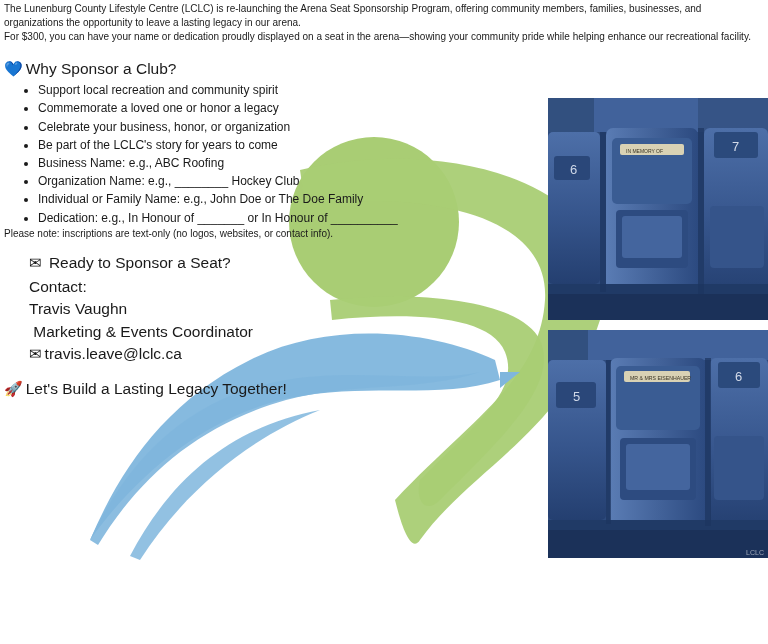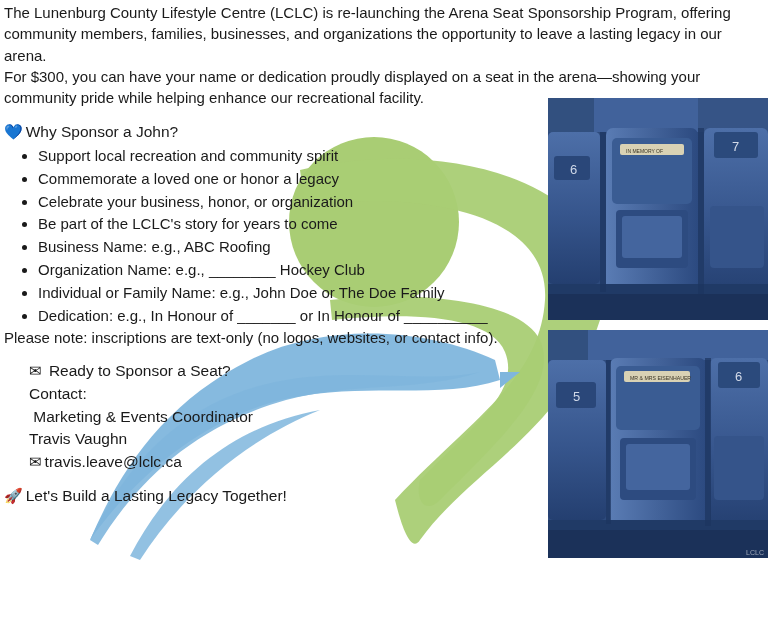--- a/index.html
+++ b/index.html
@@ -29,21 +29,21 @@
   .doc {
     position: absolute;
     left: 0; top: 0;
     width: 768px;
     z-index: 2;
     padding: 2px 8px 0 4px;
     box-sizing: border-box;
   }
   p.para {
     margin: 0 0 0 0;
-    font-size: 15px;
+    font-size: 10px;
     line-height: 1.42;
     color: #1a1a1a;
   }
 
   .intro { width: 748px; }
   .price { width: 748px; margin-top: 2px; }
 
   .section-head {
     font-size: 15.5px;
     line-height: 1.5;
@@ -55,21 +55,21 @@
     margin-right: 3px;
   }
   .heart { color: #4fa3d1; }
 
   ul.bullets {
     margin: 0 0 0 0;
     padding-left: 34px;
     list-style: disc;
   }
   ul.bullets li {
-    font-size: 15px;
+    font-size: 12px;
     line-height: 1.52;
     color: #1a1a1a;
   }
 
   .note {
     font-size: 15.5px;
     line-height: 1.45;
     margin-top: 1px;
   }
 
@@ -129,21 +129,21 @@
     <path d="M130 556 C 175 470, 240 425, 320 410 C 250 438, 185 490, 140 560 Z" fill="#7fb6dd" opacity="0.85"></path>
   </svg>
 </div>
 
 <div class="doc">
 
   <p class="para intro">The Lunenburg County Lifestyle Centre (LCLC) is re-launching the Arena Seat Sponsorship Program, offering community members, families, businesses, and organizations the opportunity to leave a lasting legacy in our arena.</p>
   <p class="para price">For $300, you can have your name or dedication proudly displayed on a seat in the arena—showing your community pride while helping enhance our recreational facility.</p>
 
   <div class="section-head">
-    <span class="emoji heart">💙</span><span>Why Sponsor a John?</span>
+    <span class="emoji heart">💙</span><span>Why Sponsor a Club?</span>
   </div>
   <ul class="bullets">
     <li>Support local recreation and community spirit</li>
     <li>Commemorate a loved one or honor a legacy</li>
     <li>Celebrate your business, honor, or organization</li>
     <li>Be part of the LCLC's story for years to come</li>
   </ul>
 
   <ul class="bullets">
     <li>Business Name: e.g., ABC Roofing</li>
@@ -153,22 +153,22 @@
   </ul>
 
   <p class="para note">Please note: inscriptions are text-only (no logos, websites, or contact info).</p>
 
   <div class="contact-block">
     <div class="section-head" style="margin:0 0 1px 0;">
       <span class="emoji">✉</span>
       <span>Ready to Sponsor a Seat?</span>
     </div>
     <div class="contact-line">Contact:</div>
+    <div class="contact-line">Travis Vaughn</div>
     <div class="contact-line">&nbsp;<span>Marketing &amp; Events Coordinator</span></div>
-    <div class="contact-line">Travis Vaughn</div>
     <div class="contact-line"><span class="emoji">✉</span><span>travis.leave@lclc.ca</span></div>
   </div>
 
   <div class="closing">
     <p><span class="emoji">🚀</span><span>Let's Build a Lasting Legacy Together!</span></p>
   </div>
 </div>
 
 <div class="photo photo-top">
   <svg width="220" height="222" viewBox="0 0 220 222" xmlns="http://www.w3.org/2000/svg">

